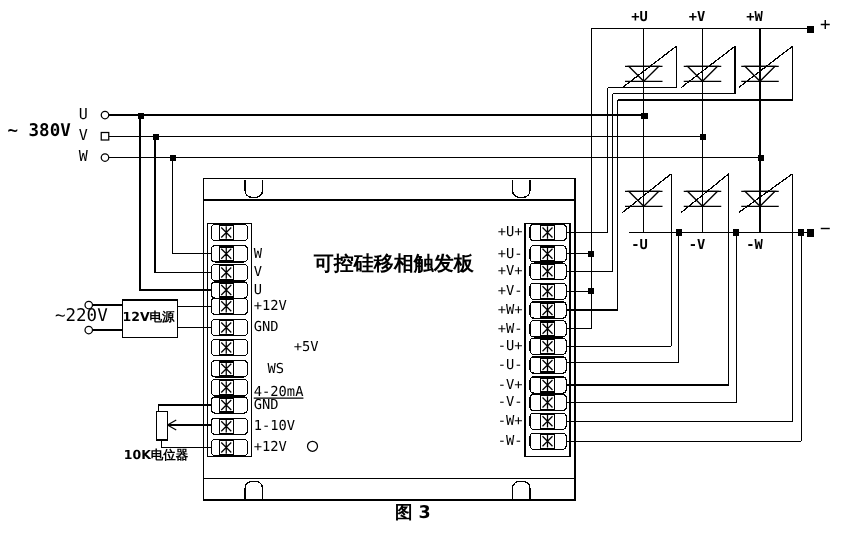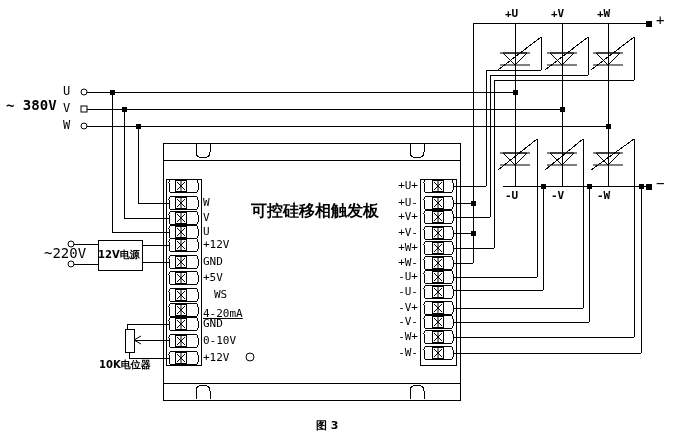--- a/index.html
+++ b/index.html
@@ -196,25 +196,25 @@
 <div class="lbl cjk" style="left:99px;top:358px;font-size:10px;">10K电位器</div>
 
 <div class="lbl cjk" style="left:235px;top:204px;width:160px;text-align:center;font-size:16px;">可控硅移相触发板</div>
 
 <div class="lbl" style="left:203px;top:179px;"></div>
 <div class="lbl" style="left:203px;top:196px;">W</div>
 <div class="lbl" style="left:203px;top:211px;">V</div>
 <div class="lbl" style="left:203px;top:225px;">U</div>
 <div class="lbl" style="left:203px;top:238px;">+12V</div>
 <div class="lbl" style="left:203px;top:255px;">GND</div>
-<div class="lbl" style="left:203px;top:271px;">+5V</div>
+<div class="lbl" style="left:203px;top:271px;padding-left:32px;">+5V</div>
 <div class="lbl" style="left:214px;top:288px;">WS</div>
 <div class="lbl" style="left:203px;top:307px;text-decoration:underline;">4-20mA</div>
 <div class="lbl" style="left:203px;top:317px;">GND</div>
-<div class="lbl" style="left:203px;top:334px;">0-10V</div>
+<div class="lbl" style="left:203px;top:334px;">1-10V</div>
 <div class="lbl" style="left:203px;top:351px;">+12V</div>
 
 <div class="lbl rlabel" style="left:385px;top:179px;">+U+</div>
 <div class="lbl rlabel" style="left:385px;top:196px;">+U-</div>
 <div class="lbl rlabel" style="left:385px;top:210px;">+V+</div>
 <div class="lbl rlabel" style="left:385px;top:226px;">+V-</div>
 <div class="lbl rlabel" style="left:385px;top:241px;">+W+</div>
 <div class="lbl rlabel" style="left:385px;top:256px;">+W-</div>
 <div class="lbl rlabel" style="left:385px;top:270px;">-U+</div>
 <div class="lbl rlabel" style="left:385px;top:285px;">-U-</div>
@@ -225,15 +225,15 @@
 
 <div class="lbl" style="left:505px;top:7px;font-weight:bold;">+U</div>
 <div class="lbl" style="left:551px;top:7px;font-weight:bold;">+V</div>
 <div class="lbl" style="left:597px;top:7px;font-weight:bold;">+W</div>
 <div class="lbl" style="left:505px;top:189px;font-weight:bold;">-U</div>
 <div class="lbl" style="left:551px;top:189px;font-weight:bold;">-V</div>
 <div class="lbl" style="left:597px;top:189px;font-weight:bold;">-W</div>
 <div class="lbl big" style="left:656px;top:14px;">+</div>
 <div class="lbl big" style="left:656px;top:177px;">−</div>
 
-<div class="lbl cjk" style="left:316px;top:419px;font-size:11px;">图 3</div>
+<div class="lbl cjk" style="left:316px;top:404px;font-size:14px;">图 3</div>
 
 </div>
 
 </body></html>

